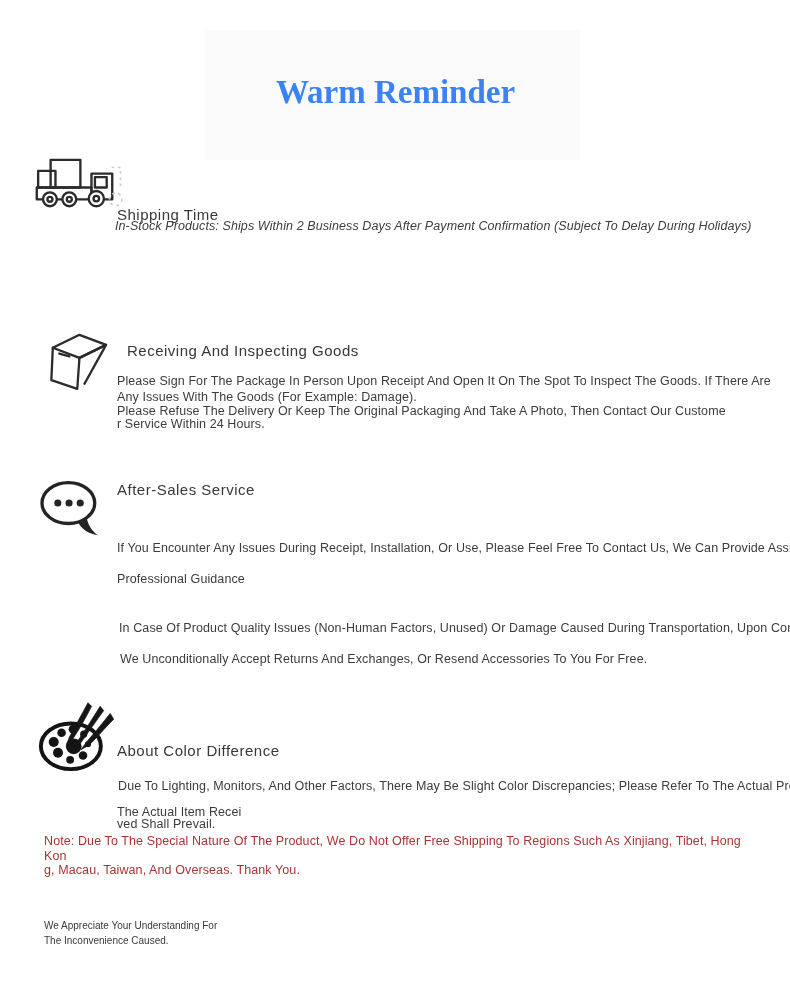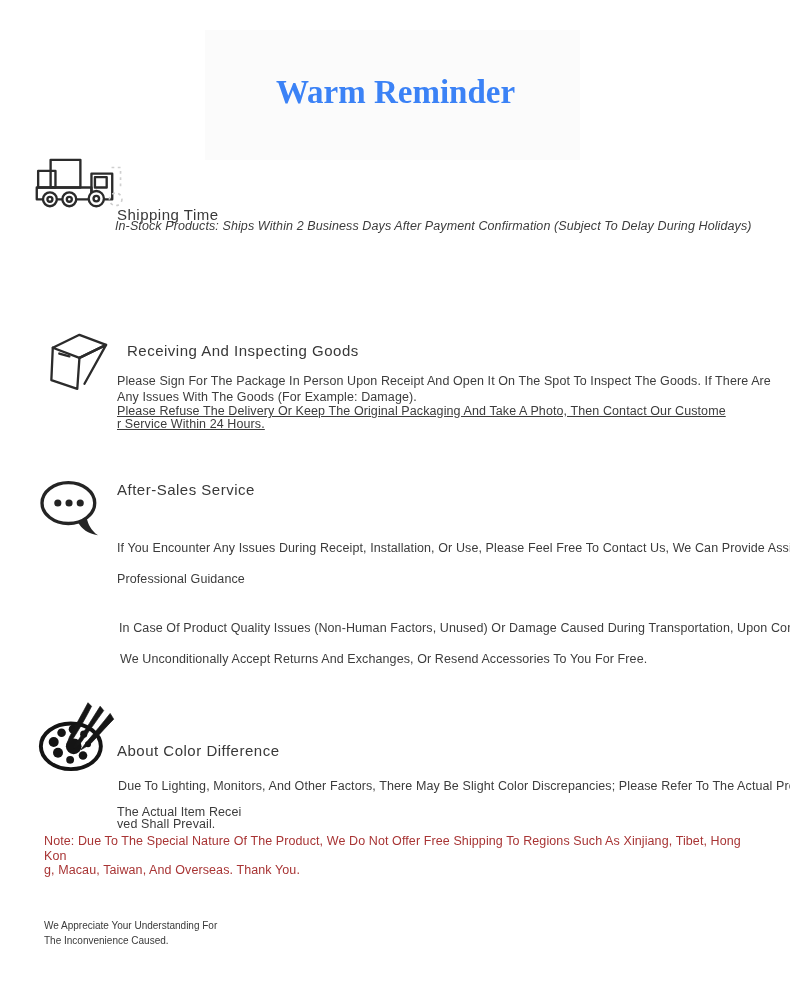--- a/index.html
+++ b/index.html
@@ -91,21 +91,21 @@
         <path d="M15,29 L52,11 L89,25 L52,43 Z"></path>
         <path d="M15,29 L13,74 L49,86 L52,43"></path>
         <path d="M52,43 L89,25 L59,79"></path>
         <path d="M24,37 L38,41"></path>
       </g>
     </svg>
   </div>
   <div class="abs sec-heading" style="left:117px;top:342px;margin-left:10px;">Receiving And Inspecting Goods</div>
   <div class="abs body-text" style="left:117px;top:374px;line-height:15.5px;width:660px;">Please Sign For The Package In Person Upon Receipt And Open It On The Spot To Inspect The Goods. If There Are
 Any Issues With The Goods (For Example: Damage).</div>
-  <div class="abs body-text" style="left:117px;top:405px;line-height:13px;width:660px;text-decoration:underline;">Please Refuse The Delivery Or Keep The Original Packaging And Take A Photo, Then Contact Our Custome
+  <div class="abs body-text" style="left:117px;top:405px;line-height:13px;width:660px;">Please Refuse The Delivery Or Keep The Original Packaging And Take A Photo, Then Contact Our Custome
 r Service Within 24 Hours.</div>
 
   <div class="abs" style="left:38px;top:478px;">
     <svg class="icon" width="66" height="58" viewBox="0 0 100 88">
       <ellipse cx="46" cy="38" rx="40" ry="31" fill="none" stroke="#242424" stroke-width="5"></ellipse>
       <path d="M60,66 C66,78 76,84 91,87 C80,79 76,70 74,61 Z" fill="#242424"></path>
       <circle cx="30" cy="38" r="5.4" fill="#242424"></circle>
       <circle cx="47" cy="38" r="5.4" fill="#242424"></circle>
       <circle cx="64" cy="38" r="5.4" fill="#242424"></circle>
     </svg>

